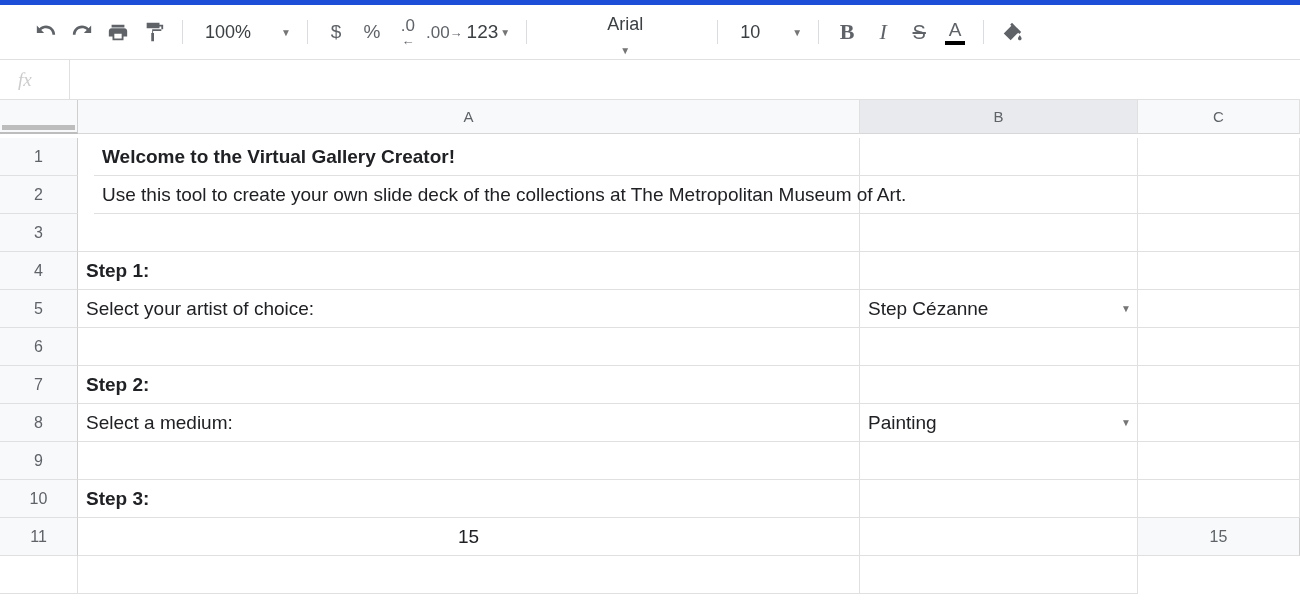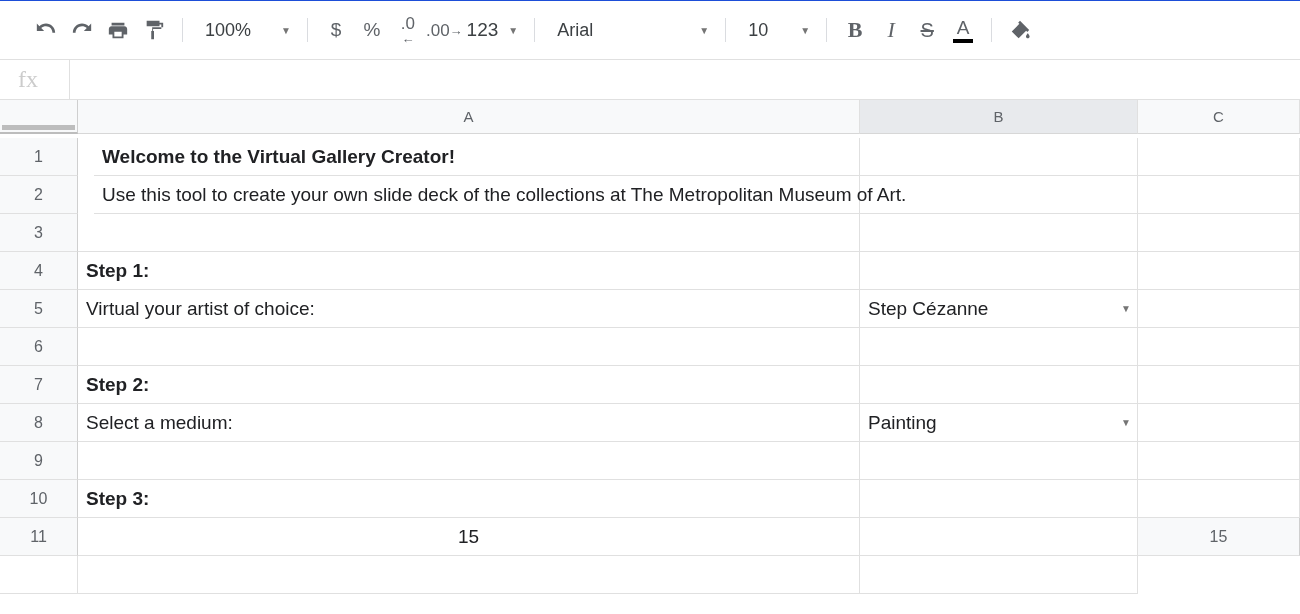--- a/index.html
+++ b/index.html
@@ -6,21 +6,21 @@
   body {
     font-family: Arial, sans-serif;
     background: #fff;
     width: 1300px;
     height: 614px;
     overflow: hidden;
     color: #202124;
   }
   .toolbar {
     height: 60px;
-    border-top: 1px solid #1d4ed8;
+    border-top: 5px solid #1d4ed8;
     border-bottom: 1px solid #e0e0e0;
     display: flex;
     align-items: center;
     padding: 0 28px;
     gap: 0;
   }
   .tbtn {
     display: flex;
     align-items: center;
     justify-content: center;
@@ -41,39 +41,40 @@
   .tselect {
     display: flex;
     align-items: center;
     height: 36px;
     padding: 0 6px 0 12px;
     cursor: pointer;
     color: #3c4043;
     font-size: 18px;
     gap: 10px;
   }
-  .tselect.fontname { width: 170px; font-size: 18px; }
+  .tselect.fontname { width: 170px; font-size: 18px; flex-direction: column; }
   .tselect.fontsize { width: 80px; }
   .tselect .arrow { font-size: 10px; color: #757575; }
   .txt18 { font-size: 19px; }
   .boldB { font-weight: bold; font-family: "Times New Roman", serif; font-size: 22px; }
   .italicI { font-style: italic; font-family: "Times New Roman", serif; font-size: 22px; }
   .strikeS { text-decoration: line-through; font-size: 20px; }
 
   
   .formula-bar {
     height: 40px;
     border-bottom: 1px solid #e0e0e0;
     display: flex;
     align-items: center;
     padding: 0 0 0 18px;
   }
   .fx {
     font-family: serif;
-    font-size: 24px;
+    font-style: italic;
+    font-size: 19px;
     color: #cccccc;
     width: 52px;
     border-right: 1px solid #e0e0e0;
     height: 100%;
     display: flex;
     align-items: center;
   }
   .formula-input {
     flex: 1;
     height: 100%;
@@ -196,21 +197,21 @@
   <button class="tbtn txt18">$</button>
   <button class="tbtn txt18">%</button>
   <button class="tbtn" style="flex-direction:column;">
     <span style="font-size:17px;line-height:1;">.0</span>
     <span style="font-size:13px;line-height:1;">←</span>
   </button>
   <button class="tbtn" style="flex-direction:row;">
     <span style="font-size:17px;line-height:1;">.00</span>
     <span style="font-size:13px;line-height:1;">→</span>
   </button>
-  <div class="tselect" style="padding-left:4px;gap:10px;">
+  <div class="tselect" style="padding-left:4px;gap:2px;">
     <span class="txt18">123</span>
     <span class="arrow">▼</span>
   </div>
 
   <div class="tsep"></div>
 
   <div class="tselect fontname">
     <span style="flex:1;">Arial</span>
     <span class="arrow">▼</span>
   </div>
@@ -276,21 +277,21 @@
 
   <div class="rowhdr">4</div>
   <div class="cell bold">
       <span>Step 1:</span>
     </div>
   <div class="cell"></div>
   <div class="cell"></div>
 
   <div class="rowhdr">5</div>
   <div class="cell">
-      <span>Virtual your artist of choice:</span>
+      <span>Select your artist of choice:</span>
     </div>
   <div class="cell">
     <span>Step Cézanne</span>
     <span class="dropdown-arrow">▼</span>
   </div>
   <div class="cell"></div>
 
   <div class="rowhdr">6</div>
   <div class="cell"></div>
   <div class="cell"></div>

